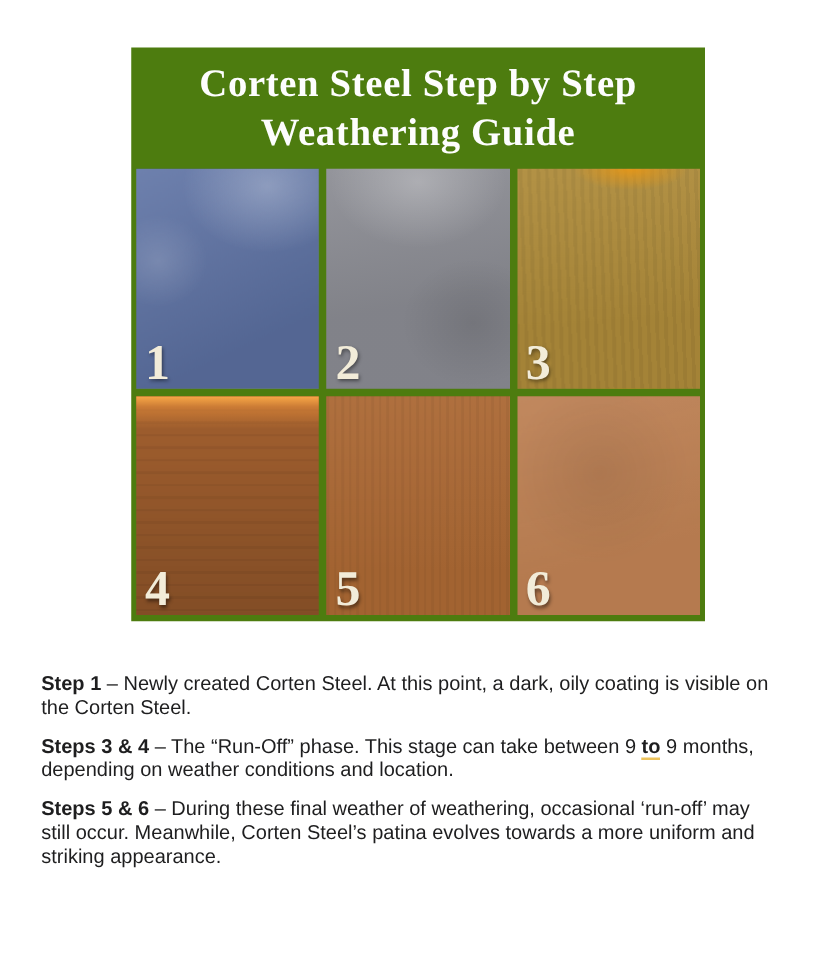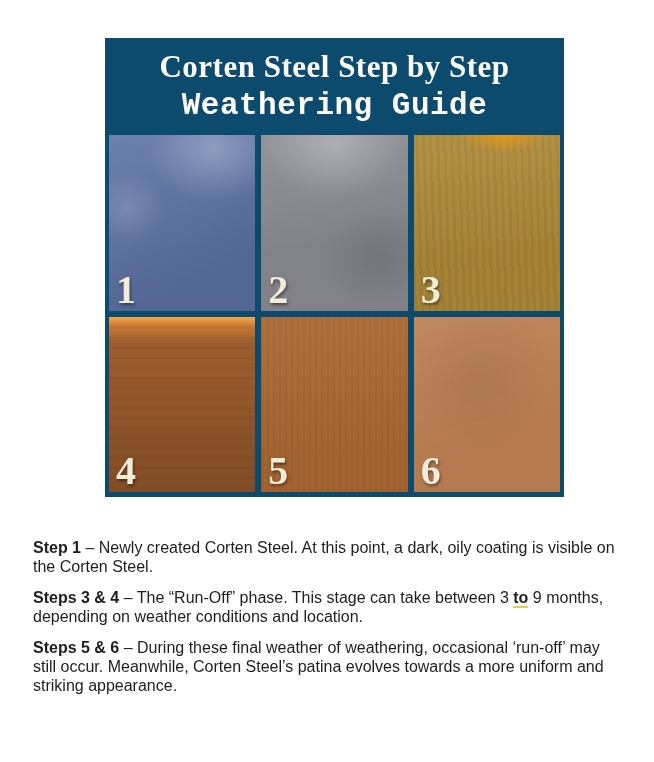--- a/index.html
+++ b/index.html
@@ -95,24 +95,24 @@
   .step-label { font-weight: bold; }
   .grammar-underline {
     border-bottom: 2px solid #edc35c;
     padding-bottom: 0px;
     font-weight: bold;
   }
 </style>
 </head>
 <body style="background: rgb(255, 255, 255); color: rgb(30, 30, 31);">
 
-<div class="figure" style="background: #0c4a6e;">
+<div class="figure" style="background: #4d7c0f;">
   <div class="figure-header">
     <div class="figure-title" style="color: rgb(253, 253, 253);">Corten Steel Step by Step</div>
-    <div class="figure-title" style="color: rgb(253, 253, 253); font-family: Liberation Mono, monospace;">Weathering Guide</div>
+    <div class="figure-title" style="color: rgb(253, 253, 253);">Weathering Guide</div>
   </div>
   <div class="panel-grid">
     <div class="panel p1" style="--c: #5d72a4;">
       <span class="panel-number">1</span>
     </div>
     <div class="panel p2" style="--c: #8b8c93;">
       <span class="panel-number">2</span>
     </div>
     <div class="panel p3" style="--c: #ae8b3a;">
       <span class="panel-number">3</span>
@@ -124,15 +124,15 @@
       <span class="panel-number">5</span>
     </div>
     <div class="panel p6" style="--c: #bc7f52;">
       <span class="panel-number">6</span>
     </div>
   </div>
 </div>
 
 <div class="steps-block">
   <p class="step-para"><span class="step-label">Step 1</span> <span>– Newly created Corten Steel. At this point, a dark, oily coating is visible on the Corten Steel.</span></p>
-  <p class="step-para"><span class="step-label">Steps 3 &amp; 4</span> <span>– The “Run-Off” phase. This stage can take between 3 </span><span class="grammar-underline" style="border-bottom-color: rgb(237, 195, 92);">to</span><span> 9 months, depending on weather conditions and location.</span></p>
+  <p class="step-para"><span class="step-label">Steps 3 &amp; 4</span> <span>– The “Run-Off” phase. This stage can take between 9 </span><span class="grammar-underline" style="border-bottom-color: rgb(237, 195, 92);">to</span><span> 9 months, depending on weather conditions and location.</span></p>
   <p class="step-para"><span class="step-label">Steps 5 &amp; 6</span> <span>– During these final weather of weathering, occasional ‘run-off’ may still occur. Meanwhile, Corten Steel’s patina evolves towards a more uniform and striking appearance.</span></p>
 </div>
 
 </body></html>

